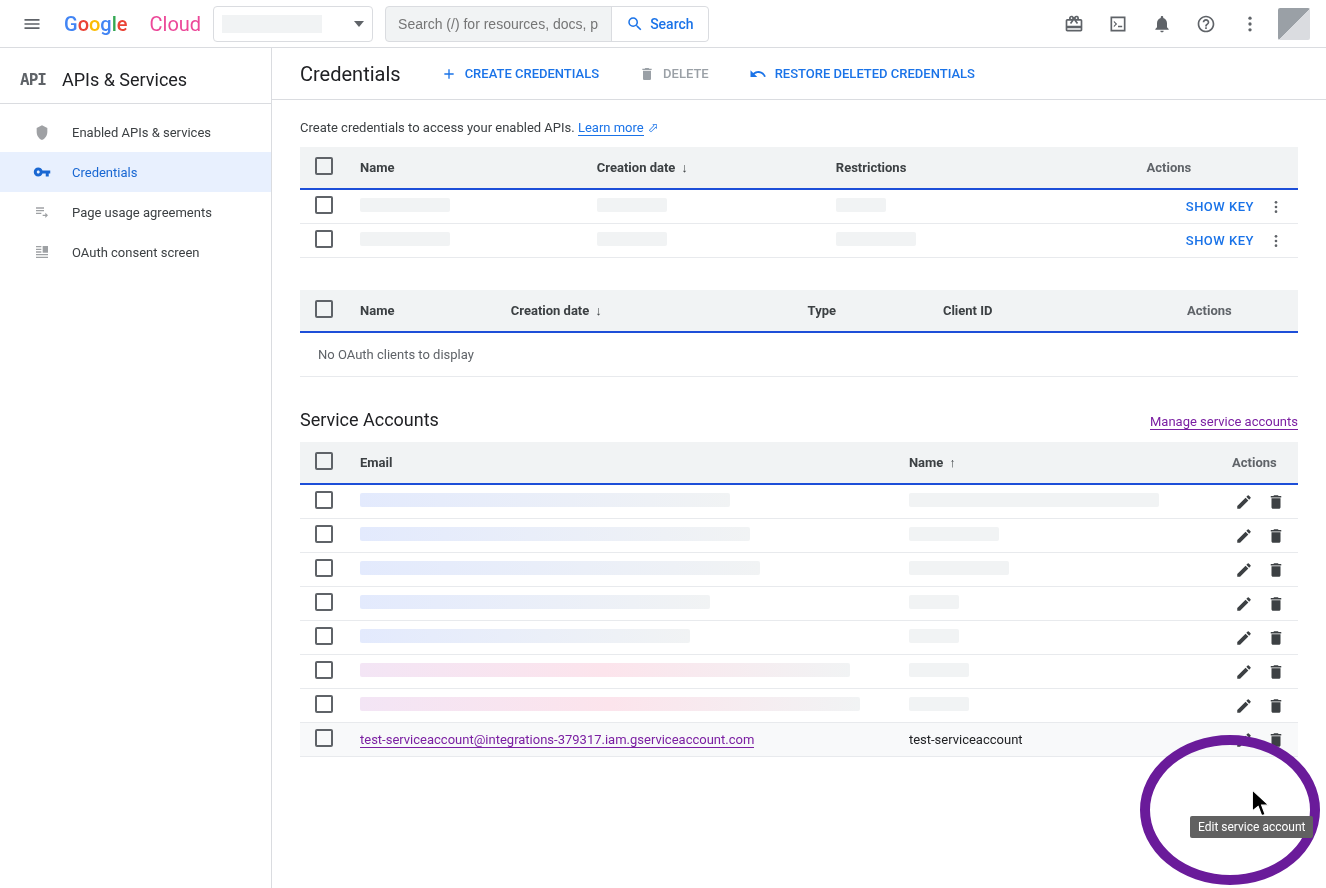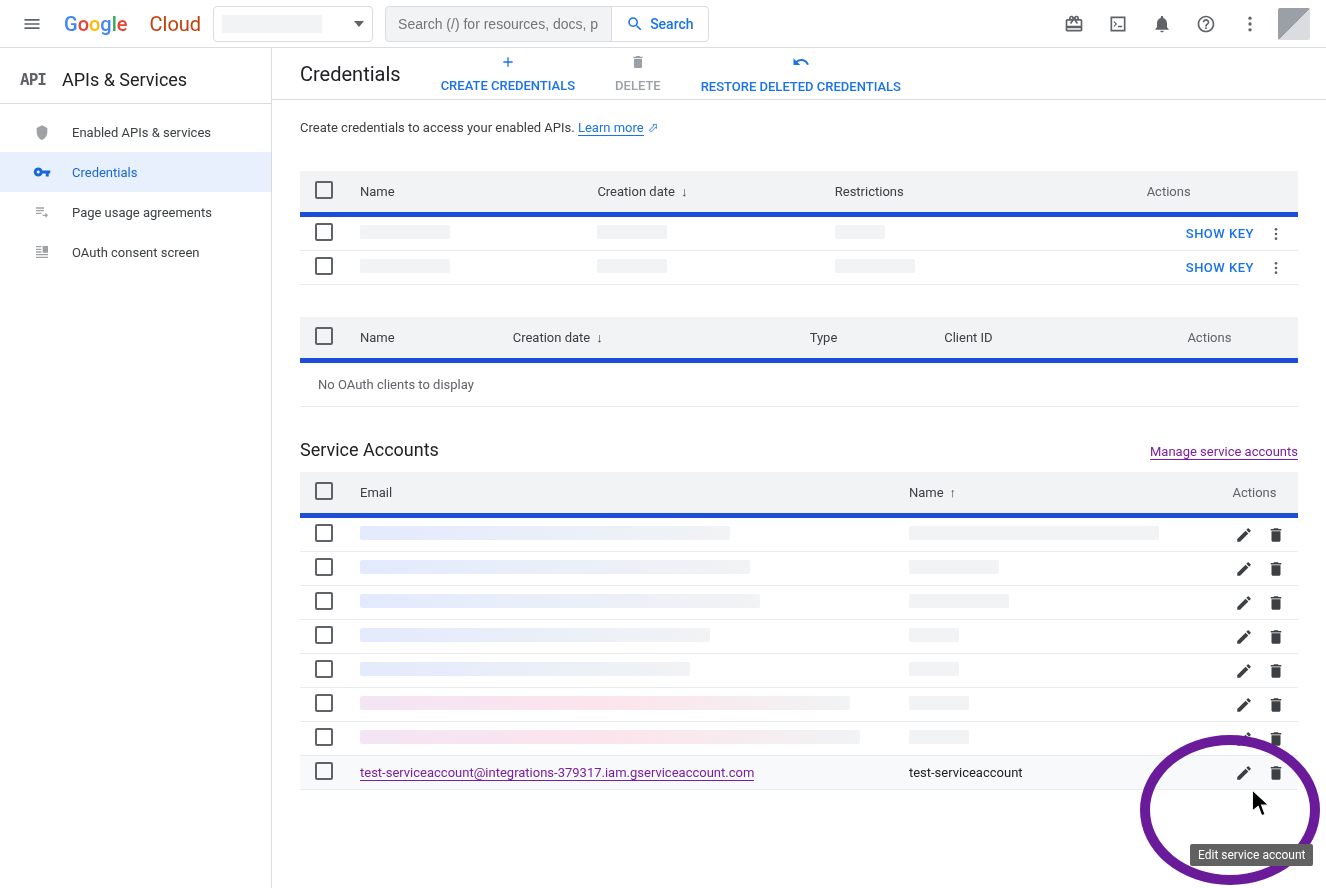--- a/index.html
+++ b/index.html
@@ -9,21 +9,21 @@
 .header { height: 48px; display: flex; align-items: center; padding: 0 12px; border-bottom: 1px solid #dadce0; gap: 12px; }
 .menu-btn { width: 40px; height: 40px; display: flex; align-items: center; justify-content: center; cursor: pointer; border-radius: 50%; }
 .logo { display: flex; align-items: center; gap: 20px; font-size: 20px; }
 .logo-google { font-weight: 500; }
 .logo .g1 { color: #4285F4; }
 .logo .g2 { color: #EA4335; }
 .logo .g3 { color: #FBBC05; }
 .logo .g4 { color: #4285F4; }
 .logo .g5 { color: #34A853; }
 .logo .g6 { color: #EA4335; }
-.logo-cloud { color: #c2410c; font-weight: 400; margin-left: 2px; }
+.logo-cloud { color: #ec4899; font-weight: 400; margin-left: 2px; }
 .project-selector { display: flex; align-items: center; border: 1px solid #dadce0; border-radius: 4px; height: 36px; width: 160px; padding: 0 8px; cursor: pointer; justify-content: space-between; background: #fff; }
 .proj-placeholder { width: 100px; height: 18px; background: #f1f3f4; }
 .search-container { display: flex; flex: 1; max-width: 616px; border: 1px solid #dadce0; border-radius: 4px; height: 36px; background: #f1f3f4; }
 .search-input { flex: 1; border: none; background: transparent; padding: 0 12px; font-size: 14px; outline: none; color: #5f6368; }
 .search-btn { display: flex; align-items: center; gap: 6px; padding: 0 14px; color: #1a73e8; font-weight: 500; border-left: 1px solid #dadce0; cursor: pointer; background: #fff; border-radius: 0 4px 4px 0; }
 .header-spacer { flex: 1; }
 .header-icons { display: flex; align-items: center; gap: 4px; }
 .header-icon { width: 40px; height: 40px; display: flex; align-items: center; justify-content: center; cursor: pointer; border-radius: 50%; color: #5f6368; }
 .avatar { width: 32px; height: 32px; background: linear-gradient(135deg, #9aa0a6 50%, #dadce0 50%); border-radius: 2px; }
 
@@ -34,36 +34,36 @@
 .api-badge { font-family: monospace; font-weight: bold; font-size: 16px; letter-spacing: -1px; color: #5f6368; }
 .nav-item { display: flex; align-items: center; gap: 20px; height: 40px; padding: 0 32px; cursor: pointer; color: #3c4043; font-size: 13px; }
 .nav-item.active { background: #e8f0fe; color: #1967d2; }
 .nav-item .nav-icon { width: 20px; display: flex; justify-content: center; color: #5f6368; }
 .nav-item.active .nav-icon { color: #1967d2; }
 
 
 .main { flex: 1; overflow-y: auto; }
 .page-header { display: flex; align-items: center; height: 52px; padding: 0 28px; border-bottom: 1px solid #dadce0; gap: 40px; }
 .page-title { font-size: 20px; font-weight: 400; }
-.action-btn { display: flex; align-items: center; gap: 8px; color: #1a73e8; font-weight: 500; font-size: 13px; cursor: pointer; text-transform: uppercase; flex-direction: column; }
+.action-btn { display: flex; align-items: center; gap: 8px; color: #1a73e8; font-weight: 500; font-size: 13px; cursor: pointer; text-transform: uppercase; }
 .action-btn.disabled { color: #9aa0a6; }
 
 .content { padding: 20px 28px; }
-.helper-text { font-size: 13px; color: #3c4043; margin-bottom: 36px; }
+.helper-text { font-size: 13px; color: #3c4043; margin-bottom: 12px; }
 .helper-text a { color: #1a73e8; text-decoration: none; border-bottom: 1px solid #1a73e8; }
 .ext-icon { color: #1a73e8; margin-left: 4px; }
 
 .section { margin-bottom: 32px; }
 .section-header-row { display: flex; justify-content: space-between; align-items: baseline; }
 .section-title { font-size: 18px; font-weight: 400; margin-bottom: 12px; color: #202124; }
 .manage-link { color: #7b1fa2; font-size: 13px; border-bottom: 1px solid #7b1fa2; cursor: pointer; }
 
 table { width: 100%; border-collapse: collapse; font-size: 13px; }
 thead { background: #f1f3f4; }
-th { text-align: left; font-weight: 400; padding: 10px 12px; color: #3c4043; border-bottom: 5px solid #1d4ed8; white-space: nowrap; }
+th { text-align: left; font-weight: 700; padding: 10px 12px; color: #3c4043; border-bottom: 2px solid #1d4ed8; white-space: nowrap; }
 th.actions-col, td.actions-col { text-align: center; color: #5f6368; }
 td { padding: 6px 12px; border-bottom: 1px solid #e8eaed; vertical-align: middle; height: 32px; }
 .checkbox-cell { width: 48px; text-align: center; }
 .chk { width: 18px; height: 18px; border: 2px solid #5f6368; border-radius: 2px; display: inline-block; cursor: pointer; }
 .sort-arrow { display: inline-block; margin-left: 6px; }
 .blur-box { display: inline-block; height: 14px; background: #f1f3f4; border-radius: 2px; }
 .blur-email { background: linear-gradient(90deg, #e3eafd, #f1f3f4); }
 .blur-purple { background: linear-gradient(90deg, #f3e5f5, #fce4ec, #f1f3f4); }
 .show-key { color: #1a73e8; font-weight: 500; cursor: pointer; letter-spacing: 0.5px; }
 .row-actions { display: flex; gap: 12px; justify-content: flex-end; align-items: center; }
@@ -456,13 +456,13 @@
       </div>
 
     </div>
   </div>
 </div>
 
 <div class="annotation-circle" style="left:1140px; top:735px;"></div>
 <svg class="cursor-arrow" style="left:1252px; top:790px;" width="24" height="28" viewBox="0 0 20 24">
     <path d="M0 0 L0 18 L5 14 L8 22 L11 21 L8 13 L14 13 Z" fill="#000" stroke="#fff" stroke-width="1"></path>
   </svg>
-<div class="tooltip" style="left:1190px; top:844px;">Edit service account</div>
+<div class="tooltip" style="left:1190px; top:816px;">Edit service account</div>
 
 </body></html>

